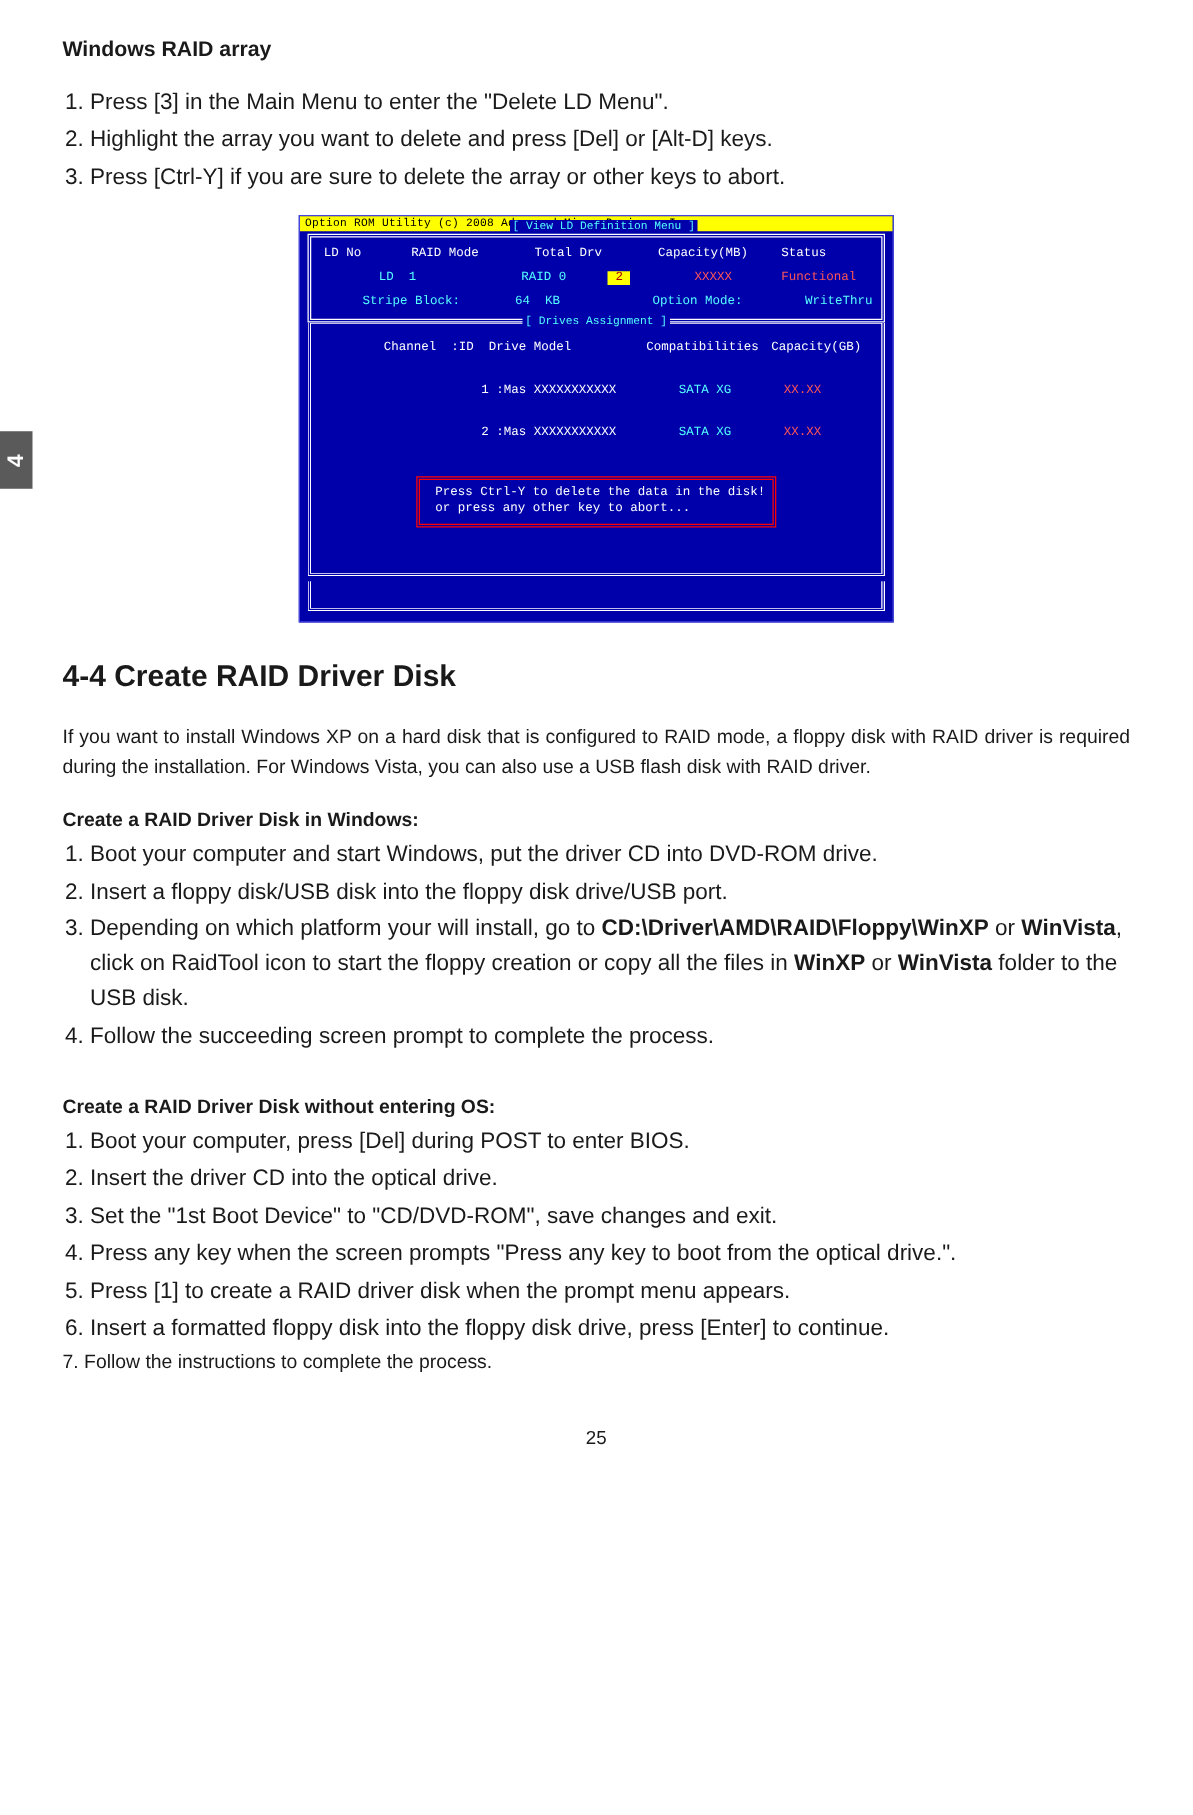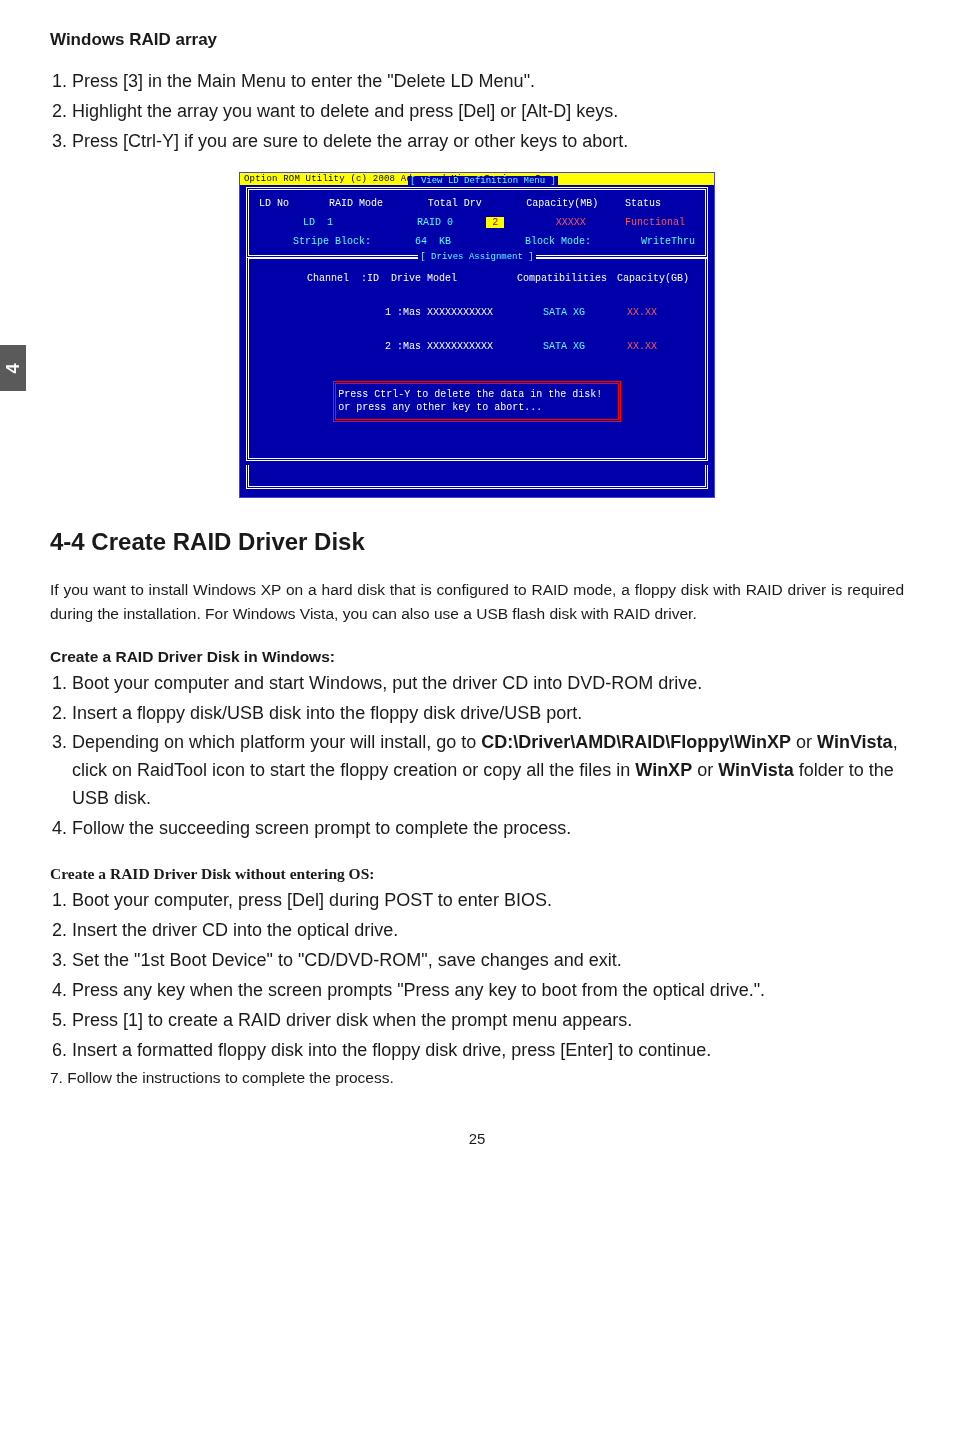--- a/index.html
+++ b/index.html
@@ -90,21 +90,21 @@
   .bios-drives {
     border: 3px double #fff;
     border-top: 1px solid #fff;
     padding: 4px 10px 36px 10px;
     position: relative;
   }
   .drive-line { white-space: pre; margin-bottom: 1px; }
   .bios-popup {
     border: 3px double #ff0000;
     background: #0000aa;
-    padding: 4px 2px;
+    padding: 4px 12px;
     width: 66%;
     margin: 18px auto 0 auto;
     color: #fff;
     white-space: pre;
     line-height: 1.35;
   }
   .bios-status-band {
     border: 3px double #fff;
     border-top: none;
     height: 24px;
@@ -165,21 +165,21 @@
         <span class="col sm bios-cyan">LD  1</span>
         <span class="col bios-cyan">RAID 0</span>
         <span class="col"><span class="bios-sel">2</span></span>
         <span class="col bios-red">XXXXX</span>
         <span class="col sm bios-red">Functional</span>
       </div>
       <div class="bios-row">
         <span class="col sm bios-cyan">Stripe Block:</span>
         <span class="col bios-cyan" style="text-align:right;padding-right:30px;">64  KB</span>
         <span class="col"></span>
-        <span class="col bios-cyan" style="text-align:right;">Block Mode:</span>
+        <span class="col bios-cyan" style="text-align:right;">Option Mode:</span>
         <span class="col sm bios-cyan" style="padding-left:6px;">WriteThru</span>
       </div>
     </div>
 
     <div class="bios-drives">
       <div class="bios-band-label" style="margin-top:-11px;"><span>[ Drives Assignment ]</span></div>
       <div class="drive-line">
         <span>Channel  :ID  Drive Model</span><span style="margin-left:60px;">Compatibilities</span><span style="margin-left:10px;">Capacity(GB)</span>
       </div>
       <div class="drive-line">
@@ -201,21 +201,21 @@
 <p class="body-text">If you want to install Windows XP on a hard disk that is configured to RAID mode, a floppy disk with RAID driver is required during the installation. For Windows Vista, you can also use a USB flash disk with RAID driver.</p>
 
 <h3 class="subhead">Create a RAID Driver Disk in Windows:</h3>
 <ol class="steps">
   <li>Boot your computer and start Windows, put the driver CD into DVD-ROM drive.</li>
   <li>Insert a floppy disk/USB disk into the floppy disk drive/USB port.</li>
   <li><span>Depending on which platform your will install, go to </span><strong>CD:\Driver\AMD\RAID\Floppy\WinXP</strong><span> or </span><strong>WinVista</strong><span>, click on RaidTool icon to start the floppy creation or copy all the files in </span><strong>WinXP</strong><span> or </span><strong>WinVista</strong><span> folder to the USB disk.</span></li>
   <li>Follow the succeeding screen prompt to complete the process.</li>
 </ol>
 
-<h3 class="subhead" style="margin-top:22px;font-family:Liberation Serif, serif;">Create a RAID Driver Disk without entering OS:</h3>
+<h3 class="subhead" style="margin-top:34px;">Create a RAID Driver Disk without entering OS:</h3>
 <ol class="steps">
   <li>Boot your computer, press [Del] during POST to enter BIOS.</li>
   <li>Insert the driver CD into the optical drive.</li>
   <li>Set the "1st Boot Device" to "CD/DVD-ROM", save changes and exit.</li>
   <li>Press any key when the screen prompts "Press any key to boot from the optical drive.".</li>
   <li>Press [1] to create a RAID driver disk when the prompt menu appears.</li>
   <li>Insert a formatted floppy disk into the floppy disk drive, press [Enter] to continue.</li>
 </ol>
 <div style="font-size:15.5px;line-height:1.55;">7. Follow the instructions to complete the process.</div>
 

